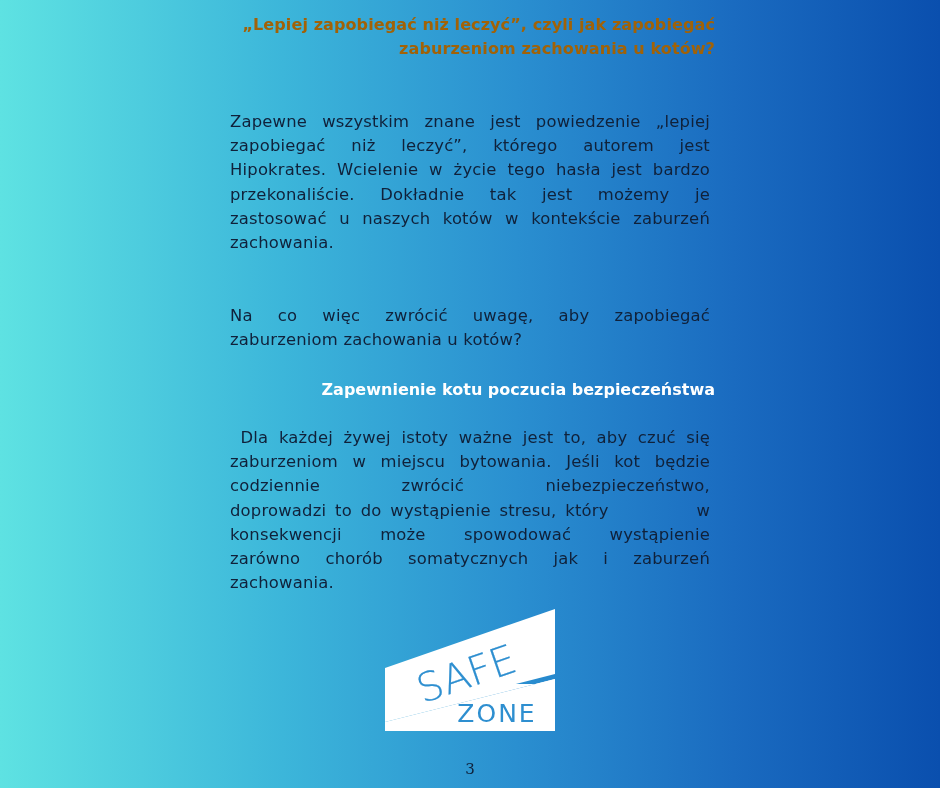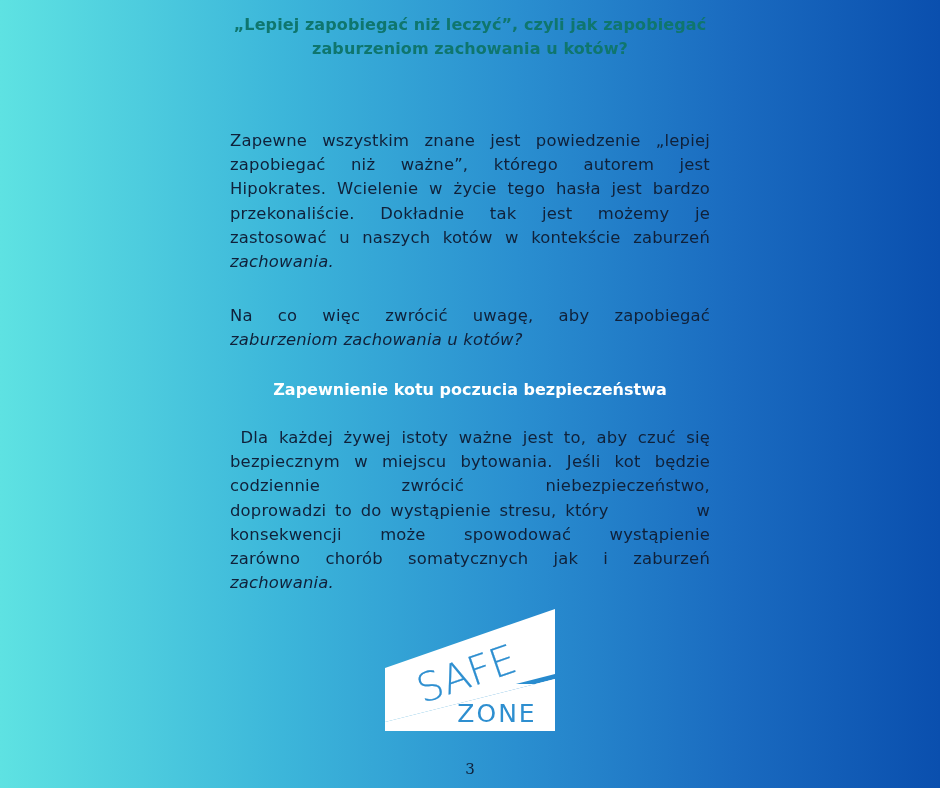--- a/index.html
+++ b/index.html
@@ -3,69 +3,69 @@
   <meta charset="utf-8">
   <style>
     html, body { margin: 0; padding: 0; }
     body {
       width: 940px; height: 788px; overflow: hidden; position: relative;
       background: linear-gradient(90deg, #5ee2e2 0%, #3cb6da 30%, #2a8fd0 55%, #1a6bc0 78%, #0a4fae 100%);
       font-family: "DejaVu Sans", "Liberation Sans", sans-serif;
     }
     .page-title {
       position: absolute; left: 225px; top: 13px; width: 490px;
-      text-align: center; color: #0f766e; font-weight: bold;
+      text-align: right; color: #a16207; font-weight: bold;
       font-size: 16px; line-height: 24px; letter-spacing: 0.1px;
     }
     .para {
       position: absolute; left: 230px; width: 480px;
       color: #10213a; font-size: 16.4px; line-height: 24.2px;
       text-align: justify; text-align-last: left;
       letter-spacing: 0.2px;
     }
     .para .line { display: block; text-align: justify; text-align-last: justify; white-space: nowrap; }
-    .para .line.last { text-align-last: left; font-style: italic; }
+    .para .line.last { text-align-last: left; }
     .subheading {
       position: absolute; left: 225px; top: 378px; width: 490px;
-      text-align: center; color: #ffffff; font-weight: bold;
+      text-align: right; color: #ffffff; font-weight: bold;
       font-size: 16px; line-height: 24px;
     }
     .logo { position: absolute; left: 380px; top: 600px; width: 180px; height: 135px; }
     .page-number {
       position: absolute; left: 460px; top: 760px; width: 20px; text-align: center;
       font-family: "DejaVu Serif", "Liberation Serif", serif; font-size: 15px; color: #10213a;
     }
   </style>
 </head>
 <body>
 
 <div class="page-title">
   <div>„Lepiej zapobiegać niż leczyć”, czyli jak zapobiegać</div>
   <div>zaburzeniom zachowania u kotów?</div>
 </div>
 
-<div class="para" style="top:110px;margin-top:19px;">
+<div class="para" style="top:110px;">
   <span class="line">Zapewne wszystkim znane jest powiedzenie „lepiej</span>
-  <span class="line">zapobiegać niż ważne”, którego autorem jest</span>
+  <span class="line">zapobiegać niż leczyć”, którego autorem jest</span>
   <span class="line">Hipokrates. Wcielenie w życie tego hasła jest bardzo</span>
   <span class="line">przekonaliście. Dokładnie tak jest możemy je</span>
   <span class="line">zastosować u naszych kotów w kontekście zaburzeń</span>
   <span class="line last">zachowania.</span>
 </div>
 
 <div class="para" style="top:304px;">
   <span class="line">Na co więc zwrócić uwagę, aby zapobiegać</span>
   <span class="line last">zaburzeniom zachowania u kotów?</span>
 </div>
 
 <div class="subheading">Zapewnienie kotu poczucia bezpieczeństwa</div>
 
 <div class="para" style="top:426px;">
   <span class="line" style="white-space:pre;"> Dla każdej żywej istoty ważne jest to, aby czuć się</span>
-  <span class="line">bezpiecznym w miejscu bytowania. Jeśli kot będzie</span>
+  <span class="line">zaburzeniom w miejscu bytowania. Jeśli kot będzie</span>
   <span class="line">codziennie zwrócić niebezpieczeństwo,</span>
   <span class="line" style="white-space:pre;">doprowadzi to do wystąpienie stresu, który          w</span>
   <span class="line">konsekwencji może spowodować wystąpienie</span>
   <span class="line">zarówno chorób somatycznych jak i zaburzeń</span>
   <span class="line last">zachowania.</span>
 </div>
 
 <div class="logo">
   <svg width="180" height="135" viewBox="380 600 180 135" xmlns="http://www.w3.org/2000/svg">
     <polygon points="385,668 555,609 555,674 385,717" fill="#ffffff"></polygon>

